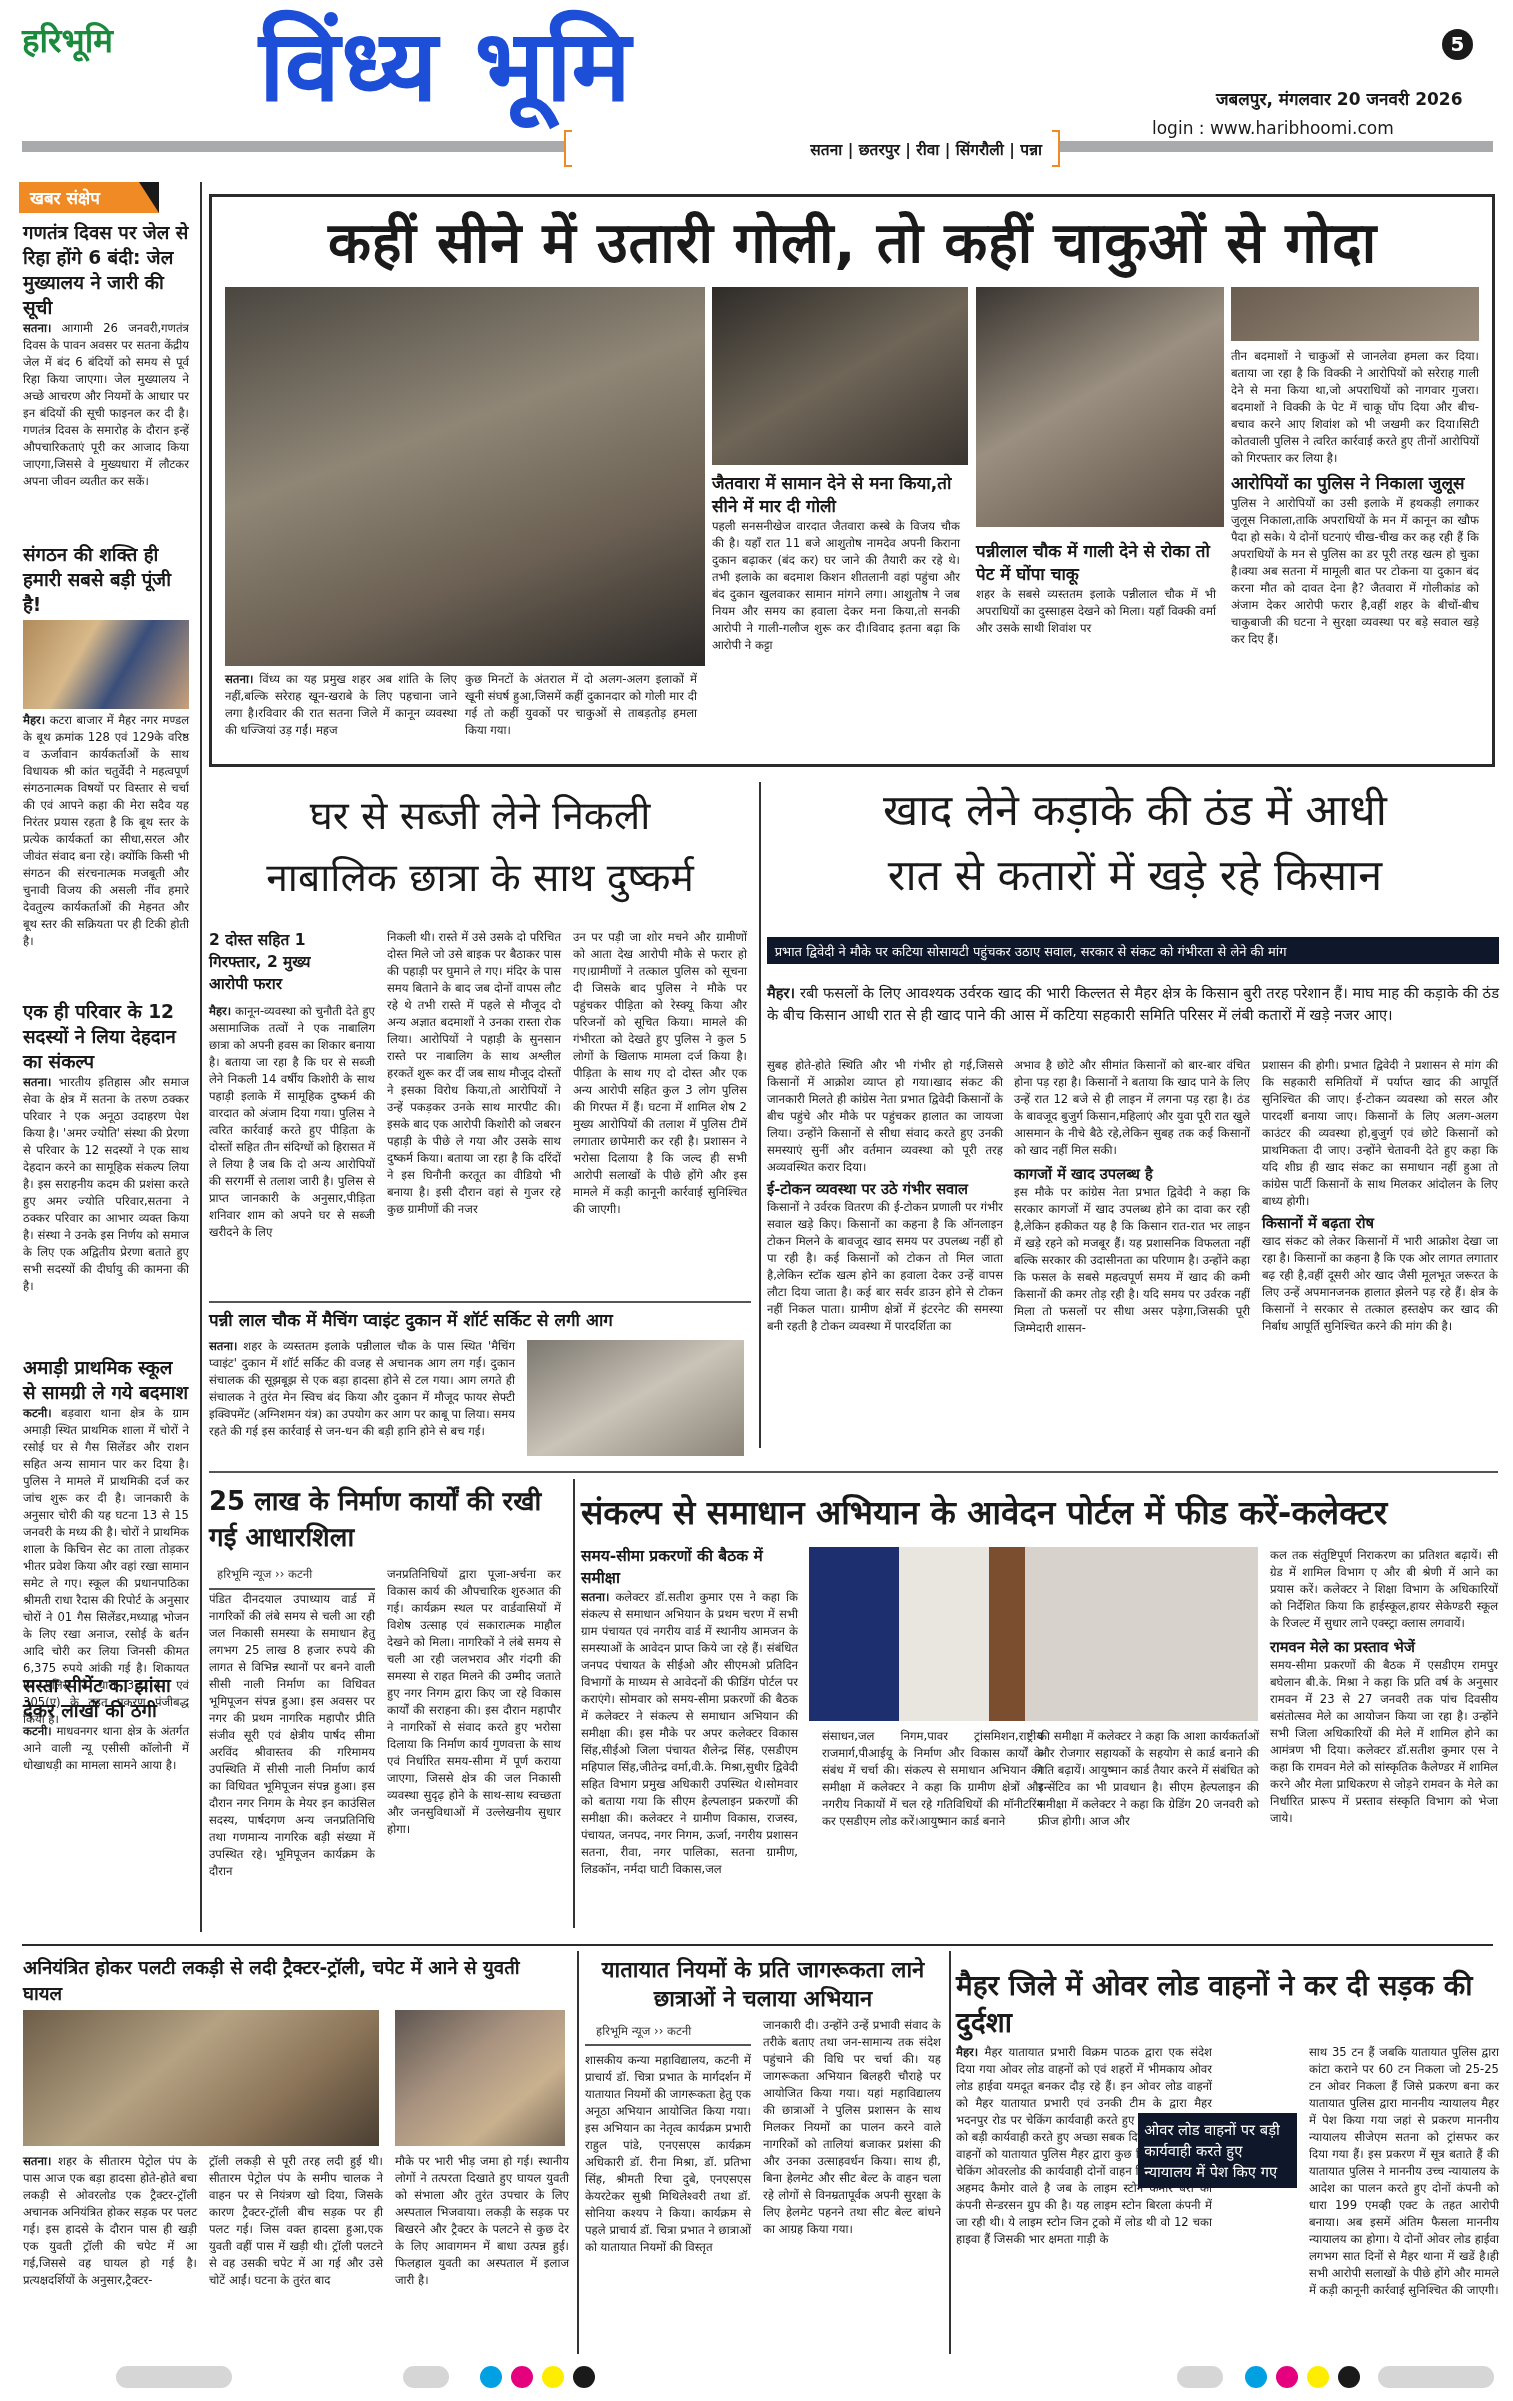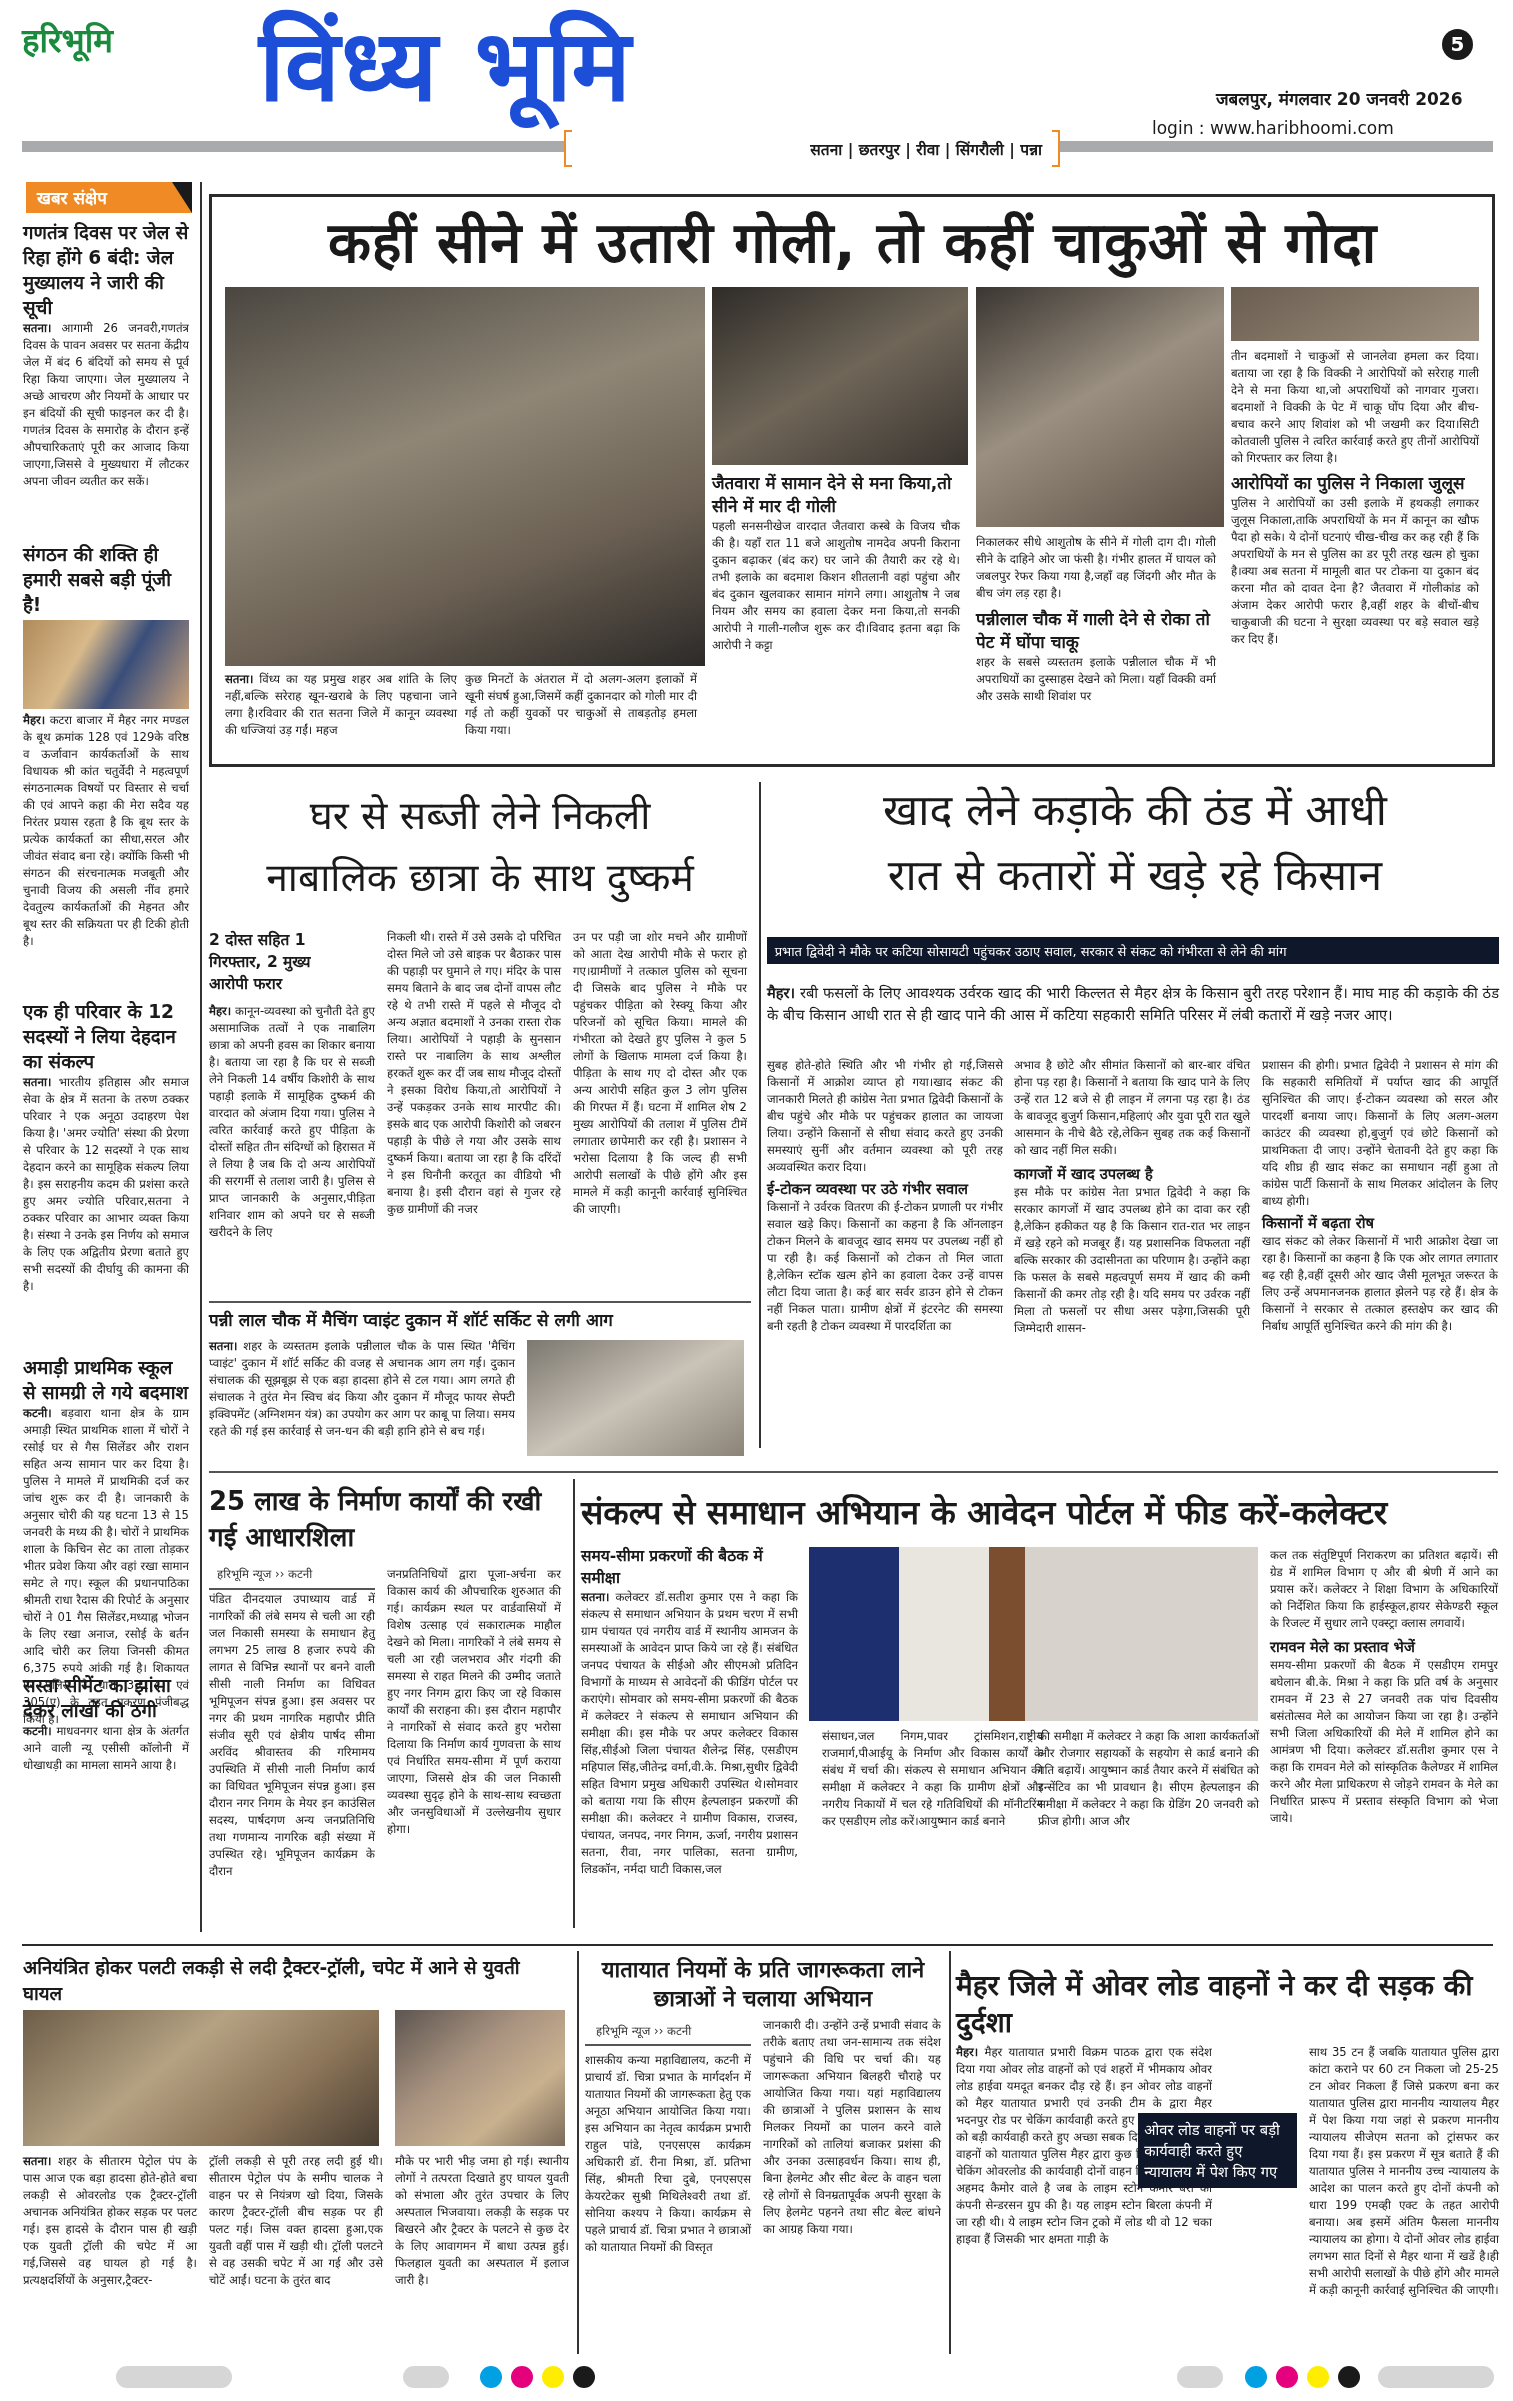--- a/index.html
+++ b/index.html
@@ -11,21 +11,21 @@
 .dateline{left:1216px;top:87px;font-size:17px;font-weight:bold}
 .login{left:1152px;top:118px;font-size:17px}
 .grey-bar-l{left:22px;top:141px;width:542px;height:11px;background:#a9aaac}
 .grey-bar-r{left:1059px;top:141px;width:434px;height:11px;background:#a9aaac}
 .bracket{top:130px;width:7.7px;height:37px;border:2.3px solid #f08a24}
 .bracket.l{left:564px;border-right:none}
 .bracket.r{left:1052px;border-left:none}
 .cities{left:577px;top:138px;width:465px;text-align:right;font-size:15.5px;font-weight:bold}
 .col-text{font-size:11.6px;line-height:17px;text-align:justify}
 .col-text b{font-weight:bold}
-.news-brief-tag{left:26px;top:182px;width:166px;height:31px;background:#f08a24;color:#fff;font-size:17px;font-weight:bold;padding:3.9px 11px}
+.news-brief-tag{left:19px;top:182px;width:140px;height:31px;background:#f08a24;color:#fff;font-size:17px;font-weight:bold;padding:3.9px 11px}
 .news-brief-tag:after{content:"";position:absolute;right:0;top:0;border-top:31px solid #1a1a1a;border-left:20px solid transparent}
 .brief-head{font-size:18.6px;font-weight:bold;line-height:25px}
 .left-col{left:23px;width:166px}
 .vrule{width:1.5px;background:#333}
 .box-top{left:209px;top:194px;width:1286px;height:573px;border:3.1px solid #2b2b2b}
 .headline-top{left:225px;top:208px;width:1255px;text-align:center;font-size:56px;font-weight:bold;line-height:70px;letter-spacing:0.8px}
 .photo{background:linear-gradient(135deg,#7a7064,#a59a8a 40%,#5f564c);overflow:hidden}
 .sub-head{font-size:17px;font-weight:bold;line-height:23px}
 .big-thin-head{font-size:39px;line-height:51px;text-align:center;font-weight:normal}
 .green-strip{background:#0f172a;color:#fff;font-weight:normal;font-size:13px;padding:4.6px 7.7px;white-space:nowrap}
@@ -89,21 +89,20 @@
 <div class="abs photo" style="left:1231px;top:287px;width:248px;height:54px;background:linear-gradient(150deg,#6a5e50,#9e9080)"></div>
 
 <div class="abs col-text" style="left:225px;top:671px;width:232px"><b>सतना।</b> <span>विंध्य का यह प्रमुख शहर अब शांति के लिए नहीं,बल्कि सरेराह खून-खराबे के लिए पहचाना जाने लगा है।रविवार की रात सतना जिले में कानून व्यवस्था की धज्जियां उड़ गईं। महज</span></div>
 <div class="abs col-text" style="left:465px;top:671px;width:232px">कुछ मिनटों के अंतराल में दो अलग-अलग इलाकों में खूनी संघर्ष हुआ,जिसमें कहीं दुकानदार को गोली मार दी गई तो कहीं युवकों पर चाकुओं से ताबड़तोड़ हमला किया गया।</div>
 
 <div class="abs" style="left:712px;top:472px;width:248px">
   <div class="sub-head">जैतवारा में सामान देने से मना किया,तो सीने में मार दी गोली</div>
   <div class="col-text">पहली सनसनीखेज वारदात जैतवारा कस्बे के विजय चौक की है। यहाँ रात 11 बजे आशुतोष नामदेव अपनी किराना दुकान बढ़ाकर (बंद कर) घर जाने की तैयारी कर रहे थे। तभी इलाके का बदमाश किशन शीतलानी वहां पहुंचा और बंद दुकान खुलवाकर सामान मांगने लगा। आशुतोष ने जब नियम और समय का हवाला देकर मना किया,तो सनकी आरोपी ने गाली-गलौज शुरू कर दी।विवाद इतना बढ़ा कि आरोपी ने कट्टा</div>
 </div>
 <div class="abs" style="left:976px;top:534px;width:240px">
-  <div class="col-text">निकालकर सीधे आशुतोष के सीने में गोली दाग दी। गोली सीने के दाहिने ओर जा फंसी है। गंभीर हालत में घायल को जबलपुर रेफर किया गया है,जहाँ वह जिंदगी और मौत के बीच जंग लड़ रहा है।</div>
   <div class="sub-head" style="margin-top:6.2px">पन्नीलाल चौक में गाली देने से रोका तो पेट में घोंपा चाकू</div>
   <div class="col-text">शहर के सबसे व्यस्ततम इलाके पन्नीलाल चौक में भी अपराधियों का दुस्साहस देखने को मिला। यहाँ विक्की वर्मा और उसके साथी शिवांश पर</div>
 </div>
 <div class="abs" style="left:1231px;top:348px;width:248px">
   <div class="col-text">तीन बदमाशों ने चाकुओं से जानलेवा हमला कर दिया। बताया जा रहा है कि विक्की ने आरोपियों को सरेराह गाली देने से मना किया था,जो अपराधियों को नागवार गुजरा। बदमाशों ने विक्की के पेट में चाकू घोंप दिया और बीच-बचाव करने आए शिवांश को भी जखमी कर दिया।सिटी कोतवाली पुलिस ने त्वरित कार्रवाई करते हुए तीनों आरोपियों को गिरफ्तार कर लिया है।</div>
   <div class="sub-head" style="margin-top:4.6px">आरोपियों का पुलिस ने निकाला जुलूस</div>
   <div class="col-text">पुलिस ने आरोपियों का उसी इलाके में हथकड़ी लगाकर जुलूस निकाला,ताकि अपराधियों के मन में कानून का खौफ पैदा हो सके। ये दोनों घटनाएं चीख-चीख कर कह रही हैं कि अपराधियों के मन से पुलिस का डर पूरी तरह खत्म हो चुका है।क्या अब सतना में मामूली बात पर टोकना या दुकान बंद करना मौत को दावत देना है? जैतवारा में गोलीकांड को अंजाम देकर आरोपी फरार है,वहीं शहर के बीचों-बीच चाकुबाजी की घटना ने सुरक्षा व्यवस्था पर बड़े सवाल खड़े कर दिए हैं।</div>
 </div>
 
 <div class="abs big-thin-head" style="left:209px;top:790px;width:542px">घर से सब्जी लेने निकली</div>

